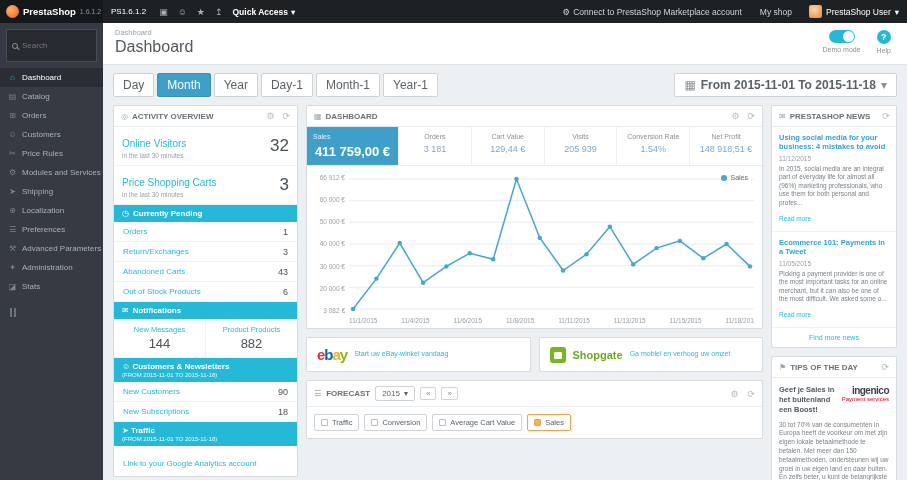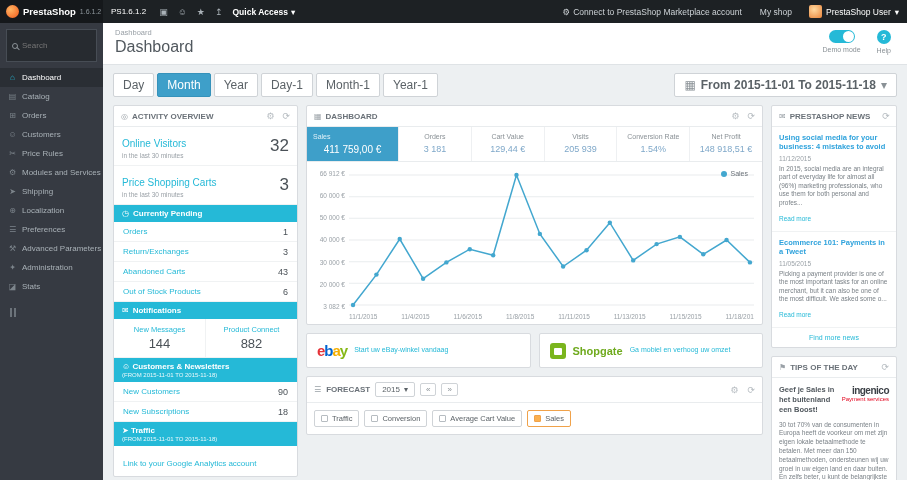--- a/index.html
+++ b/index.html
@@ -78,21 +78,21 @@
 .notif-val{font-size:13px;color:#4a5157;font-weight:300;margin-top:2px;}
 .ga-row{padding:6px 9px;}
 
 .kpi-row{display:flex;border-bottom:1px solid #e9ecee;}
 .kpi{flex:1;text-align:center;padding:6px 2px;border-right:1px solid #eef0f2;cursor:pointer;min-width:0;}
 .kpi:last-child{border-right:0;}
 .kpi .k-label{font-size:7px;color:#8a9196;white-space:nowrap;}
 .kpi .k-value{font-size:9px;color:#7fa8c9;margin-top:4px;white-space:nowrap;}
 .kpi.active{flex:none;width:92px;background:#3e9fc9;color:#fff;}
 .kpi.active .k-label{color:#dff0f8;text-align:left;padding-left:4px;}
-.kpi.active .k-value{color:#fff;font-weight:normal;font-size:10px;}
+.kpi.active .k-value{color:#fff;font-weight:bold;font-size:13px;}
 
 .chart-wrap{display:flex;padding:8px 8px 4px 6px;}
 .y-labels{width:36px;flex:none;display:flex;flex-direction:column;justify-content:space-between;height:140px;}
 .ylab{font-size:6.5px;color:#9aa1a7;text-align:right;padding-right:4px;white-space:nowrap;}
 .chart-main{flex:1;position:relative;min-width:0;}
 .chart-main svg{display:block;width:100%;height:140px;}
 .legend{position:absolute;top:0;right:6px;display:flex;align-items:center;gap:3px;font-size:7px;color:#6a7178;cursor:pointer;}
 .legend .dot{width:6px;height:6px;border-radius:50%;background:#43a7cf;}
 .x-labels{display:flex;justify-content:space-between;margin-top:3px;}
 .xlab{font-size:6.5px;color:#9aa1a7;white-space:nowrap;}
@@ -330,21 +330,21 @@
             <span>Notifications</span>
           </div>
           <div class="notif-grid">
 
               <div class="notif-cell">
                 <div class="cyan-link xs">New Messages</div>
                 <div class="notif-val">144</div>
               </div>
 
               <div class="notif-cell">
-                <div class="cyan-link xs">Product Connect</div>
+                <div class="cyan-link xs">Product Products</div>
                 <div class="notif-val">882</div>
               </div>
             </div>
           <div class="cyan-bar col">
             <span><span class="cb-ic">☺</span> <span>Customers &amp; Newsletters</span></span>
             <span class="bar-sub">(FROM 2015-11-01 TO 2015-11-18)</span>
           </div>
           <div>
 
               <div class="a-row">

